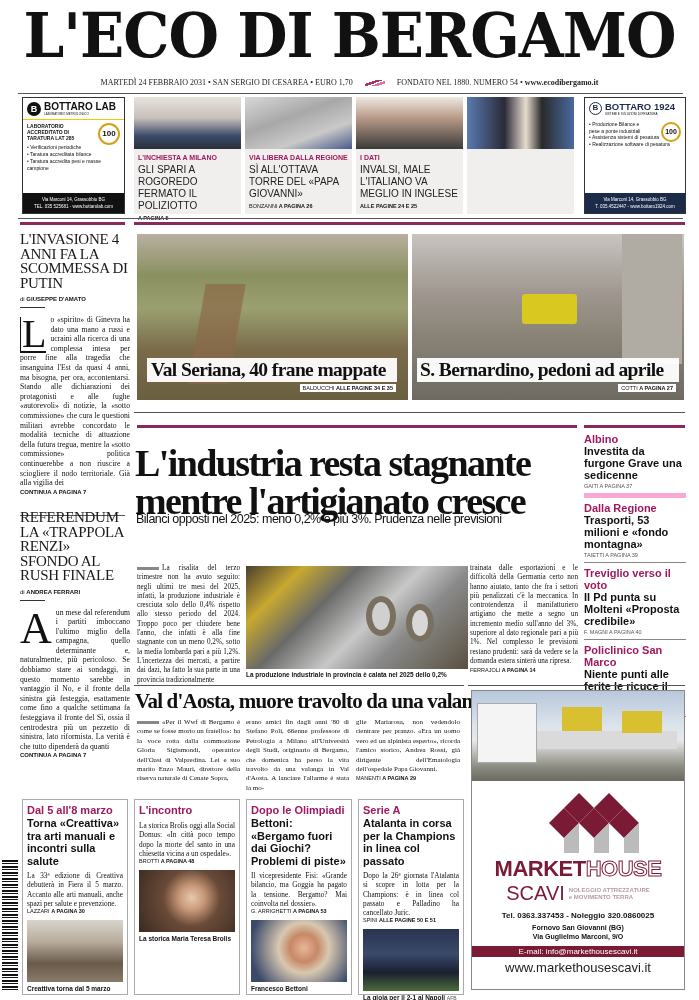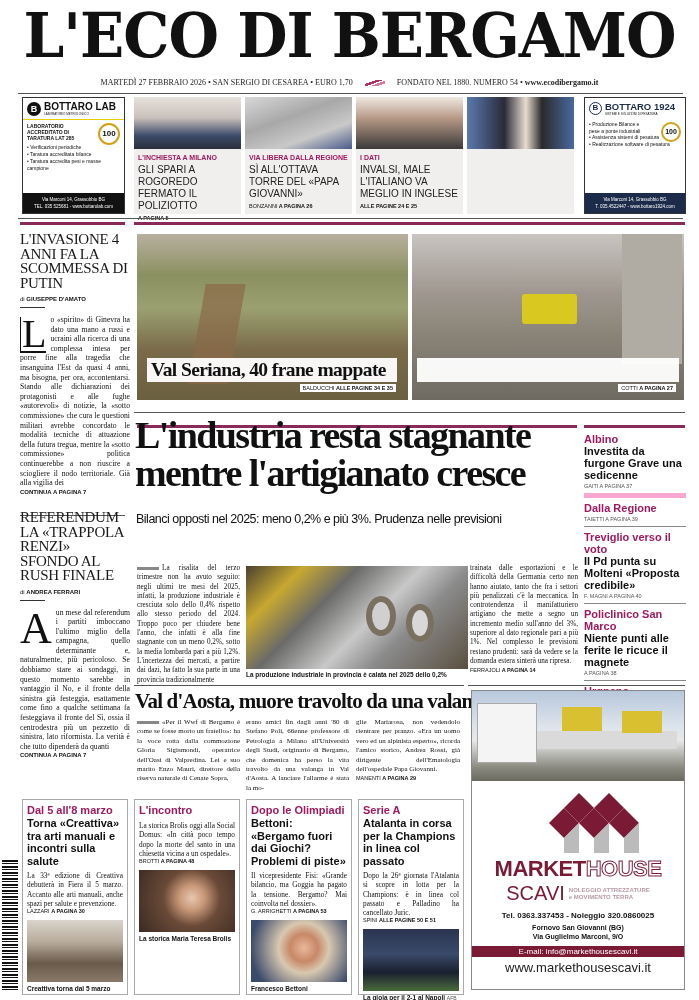--- a/index.html
+++ b/index.html
@@ -29,21 +29,21 @@
   .box-kicker { color: #a0195e; font-weight: bold; font-size: 11px; line-height: 13px; }
   .box-title { font-weight: bold; font-size: 11px; line-height: 12.5px; }
   .box-body { font-family: "Liberation Serif", serif; font-size: 7.3px; line-height: 9.3px; text-align: justify; }
   .caption { font-size: 7px; font-weight: bold; }
 </style>
 </head>
 <body>
 
 <div class="abs mast">L'ECO DI BERGAMO</div>
 <div class="abs dateline">
-  <span>MARTEDÌ 27 FEBBRAIO 2026 • SAN SERGIO DI CESAREA • EURO 1,70</span>
+  <span>MARTEDÌ 24 FEBBRAIO 2031 • SAN SERGIO DI CESAREA • EURO 1,70</span>
   <span class="logo-mark"></span>
   <span>FONDATO NEL 1880. NUMERO 54 •</span>
   <b>www.ecodibergamo.it</b>
 </div>
 <div class="abs rule" style="left:18px;top:93px;width:665px;"></div>
 
 <div class="abs ad-box" style="left:22px;top:97px;width:103px;height:117px;">
   <div style="display:flex;align-items:center;padding:3px 4px;border-bottom:1px solid #e6d000;">
     <span style="display:inline-block;width:14px;height:14px;border-radius:50%;background:#111;color:#fff;font-size:9px;font-weight:bold;text-align:center;line-height:14px;margin-right:3px;">B</span>
     <div>
@@ -143,28 +143,29 @@
 <div class="abs" style="left:137px;top:234px;width:271px;height:166px;background:linear-gradient(180deg,#b8b0a0 0%,#8a9060 25%,#9aa070 45%,#7a6a4a 70%,#6a6040 100%);">
   <div class="abs" style="left:60px;top:50px;width:40px;height:100px;background:#8a6a48;transform:skewX(-10deg);opacity:0.7;"></div>
   <div class="abs" style="left:10px;top:124px;width:250px;height:24px;background:#fff;opacity:0.95;"></div>
   <div class="abs serif" style="left:14px;top:124px;font-weight:bold;font-size:19.5px;line-height:24px;letter-spacing:-0.6px;white-space:nowrap;">Val Seriana, 40 frane mappate</div>
   <div class="abs" style="right:12px;top:150px;background:#fff;font-size:5.5px;padding:1px 3px;"><span>BALDUCCHI</span> <b>ALLE PAGINE 34 E 35</b></div>
 </div>
 <div class="abs" style="left:412px;top:234px;width:272px;height:166px;background:linear-gradient(180deg,#c8c4c0 0%,#a09890 35%,#8a8478 60%,#6e6a62 100%);">
   <div class="abs" style="left:110px;top:60px;width:55px;height:30px;background:#d8c820;border-radius:3px;"></div>
   <div class="abs" style="left:210px;top:0;width:60px;height:130px;background:#b0aca4;"></div>
   <div class="abs" style="left:5px;top:124px;width:262px;height:24px;background:#fff;opacity:0.95;"></div>
+  <div class="abs serif" style="left:8px;top:124px;font-weight:bold;font-size:19.5px;line-height:24px;letter-spacing:-0.6px;white-space:nowrap;">S. Bernardino, pedoni ad aprile</div>
   <div class="abs" style="right:8px;top:150px;background:#fff;font-size:5.5px;padding:1px 3px;"><span>COTTI</span> <b>A PAGINA 27</b></div>
 </div>
 
 <div class="abs rule" style="left:134px;top:412px;width:551px;"></div>
 <div class="abs rule-plum" style="left:137px;top:425px;width:440px;height:3px;"></div>
 <div class="abs rule-plum" style="left:584px;top:425px;width:101px;height:3px;"></div>
 
-<div class="abs serif" style="left:135px;top:416px;width:445px;font-weight:bold;font-size:38px;line-height:38px;letter-spacing:-1.6px;white-space:nowrap;">
+<div class="abs serif" style="left:135px;top:444px;width:445px;font-weight:bold;font-size:38px;line-height:38px;letter-spacing:-1.6px;white-space:nowrap;">
   <div>L'industria resta stagnante</div>
   <div>mentre l'artigianato cresce</div>
 </div>
 <div class="abs" style="left:136px;top:512px;width:445px;font-size:12.5px;letter-spacing:-0.5px;white-space:nowrap;">Bilanci opposti nel 2025: meno 0,2% e più 3%. Prudenza nelle previsioni</div>
 
 <div class="abs col-text" style="left:137px;top:564px;width:103px;font-size:7.2px;line-height:9.3px;">
   <span style="display:inline-block;width:22px;height:3px;background:#888;vertical-align:middle;margin-right:3px;"></span><span>La risalita del terzo trimestre non ha avuto seguito: negli ultimi tre mesi del 2025, infatti, la produzione industriale è cresciuta solo dello 0,4% rispetto allo stesso periodo del 2024. Troppo poco per chiudere bene l'anno, che infatti è alla fine stagnante con un meno 0,2%, sotto la media lombarda pari a più 1,2%. L'incertezza dei mercati, a partire dai dazi, ha fatto la sua parte in una provincia tradizionalmente</span>
 </div>
 <div class="abs" style="left:246px;top:566px;width:222px;height:103px;background:linear-gradient(135deg,#4a4030 0%,#c8a830 18%,#6a6a68 35%,#c8c8c8 55%,#8a8a8a 70%,#5a5040 100%);">
   <div class="abs" style="left:120px;top:30px;width:30px;height:40px;border-radius:50%;background:#d0d0d0;border:6px solid #7a7060;"></div>
@@ -177,20 +178,21 @@
 </div>
 
 <div class="abs" style="left:584px;top:433px;width:102px;">
   <div style="padding-bottom:4px;border-bottom:5px solid #f9a8d4;">
     <div class="side-kicker">Albino</div>
     <div class="side-title">Investita da furgone Grave una sedicenne</div>
     <div class="side-ref" style="margin-top:2px;">GAITI A PAGINA 37</div>
   </div>
   <div style="padding:4px 0;border-bottom:1px solid #888;">
     <div class="side-kicker">Dalla Regione</div>
+    <div class="side-title">Trasporti, 53 milioni e «fondo montagna»</div>
     <div class="side-ref" style="margin-top:2px;">TAIETTI A PAGINA 39</div>
   </div>
   <div style="padding:4px 0;border-bottom:1px solid #888;">
     <div class="side-kicker">Treviglio verso il voto</div>
     <div class="side-title">Il Pd punta su Molteni «Proposta credibile»</div>
     <div class="side-ref" style="margin-top:2px;">F. MAGNI A PAGINA 40</div>
   </div>
   <div style="padding:4px 0;border-bottom:1px solid #888;">
     <div class="side-kicker">Policlinico San Marco</div>
     <div class="side-title">Niente punti alle ferite le ricuce il magnete</div>

